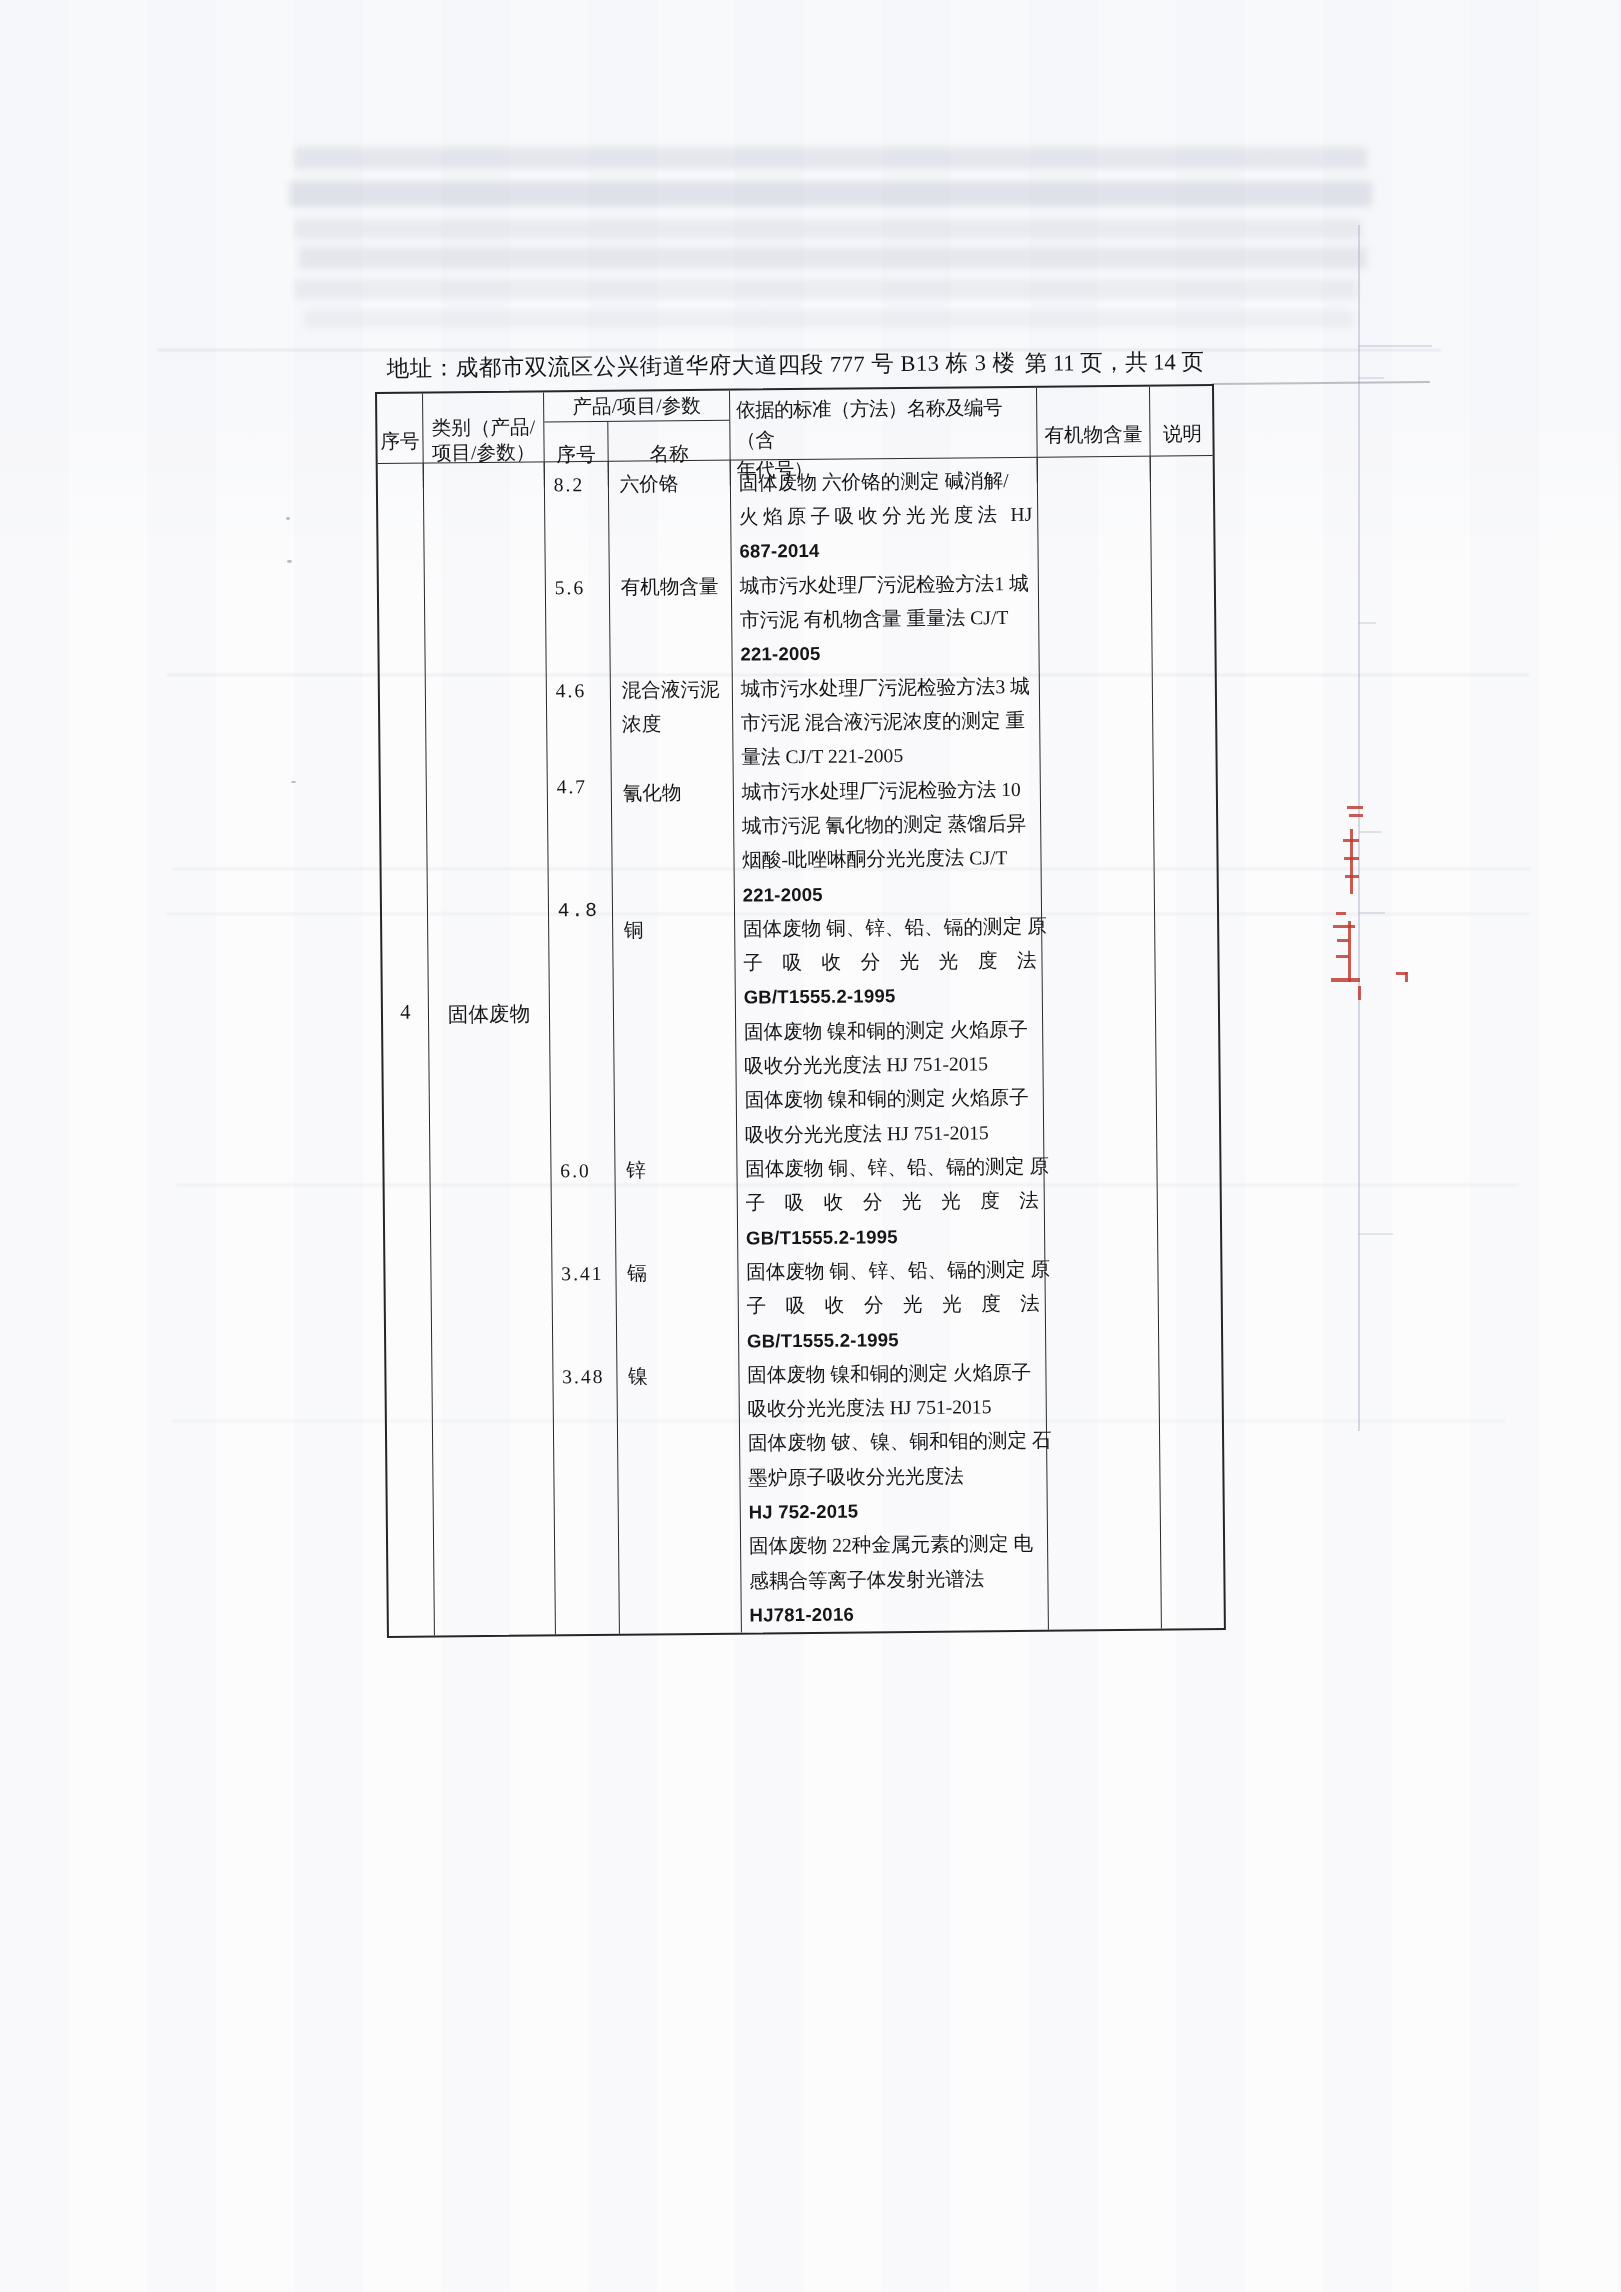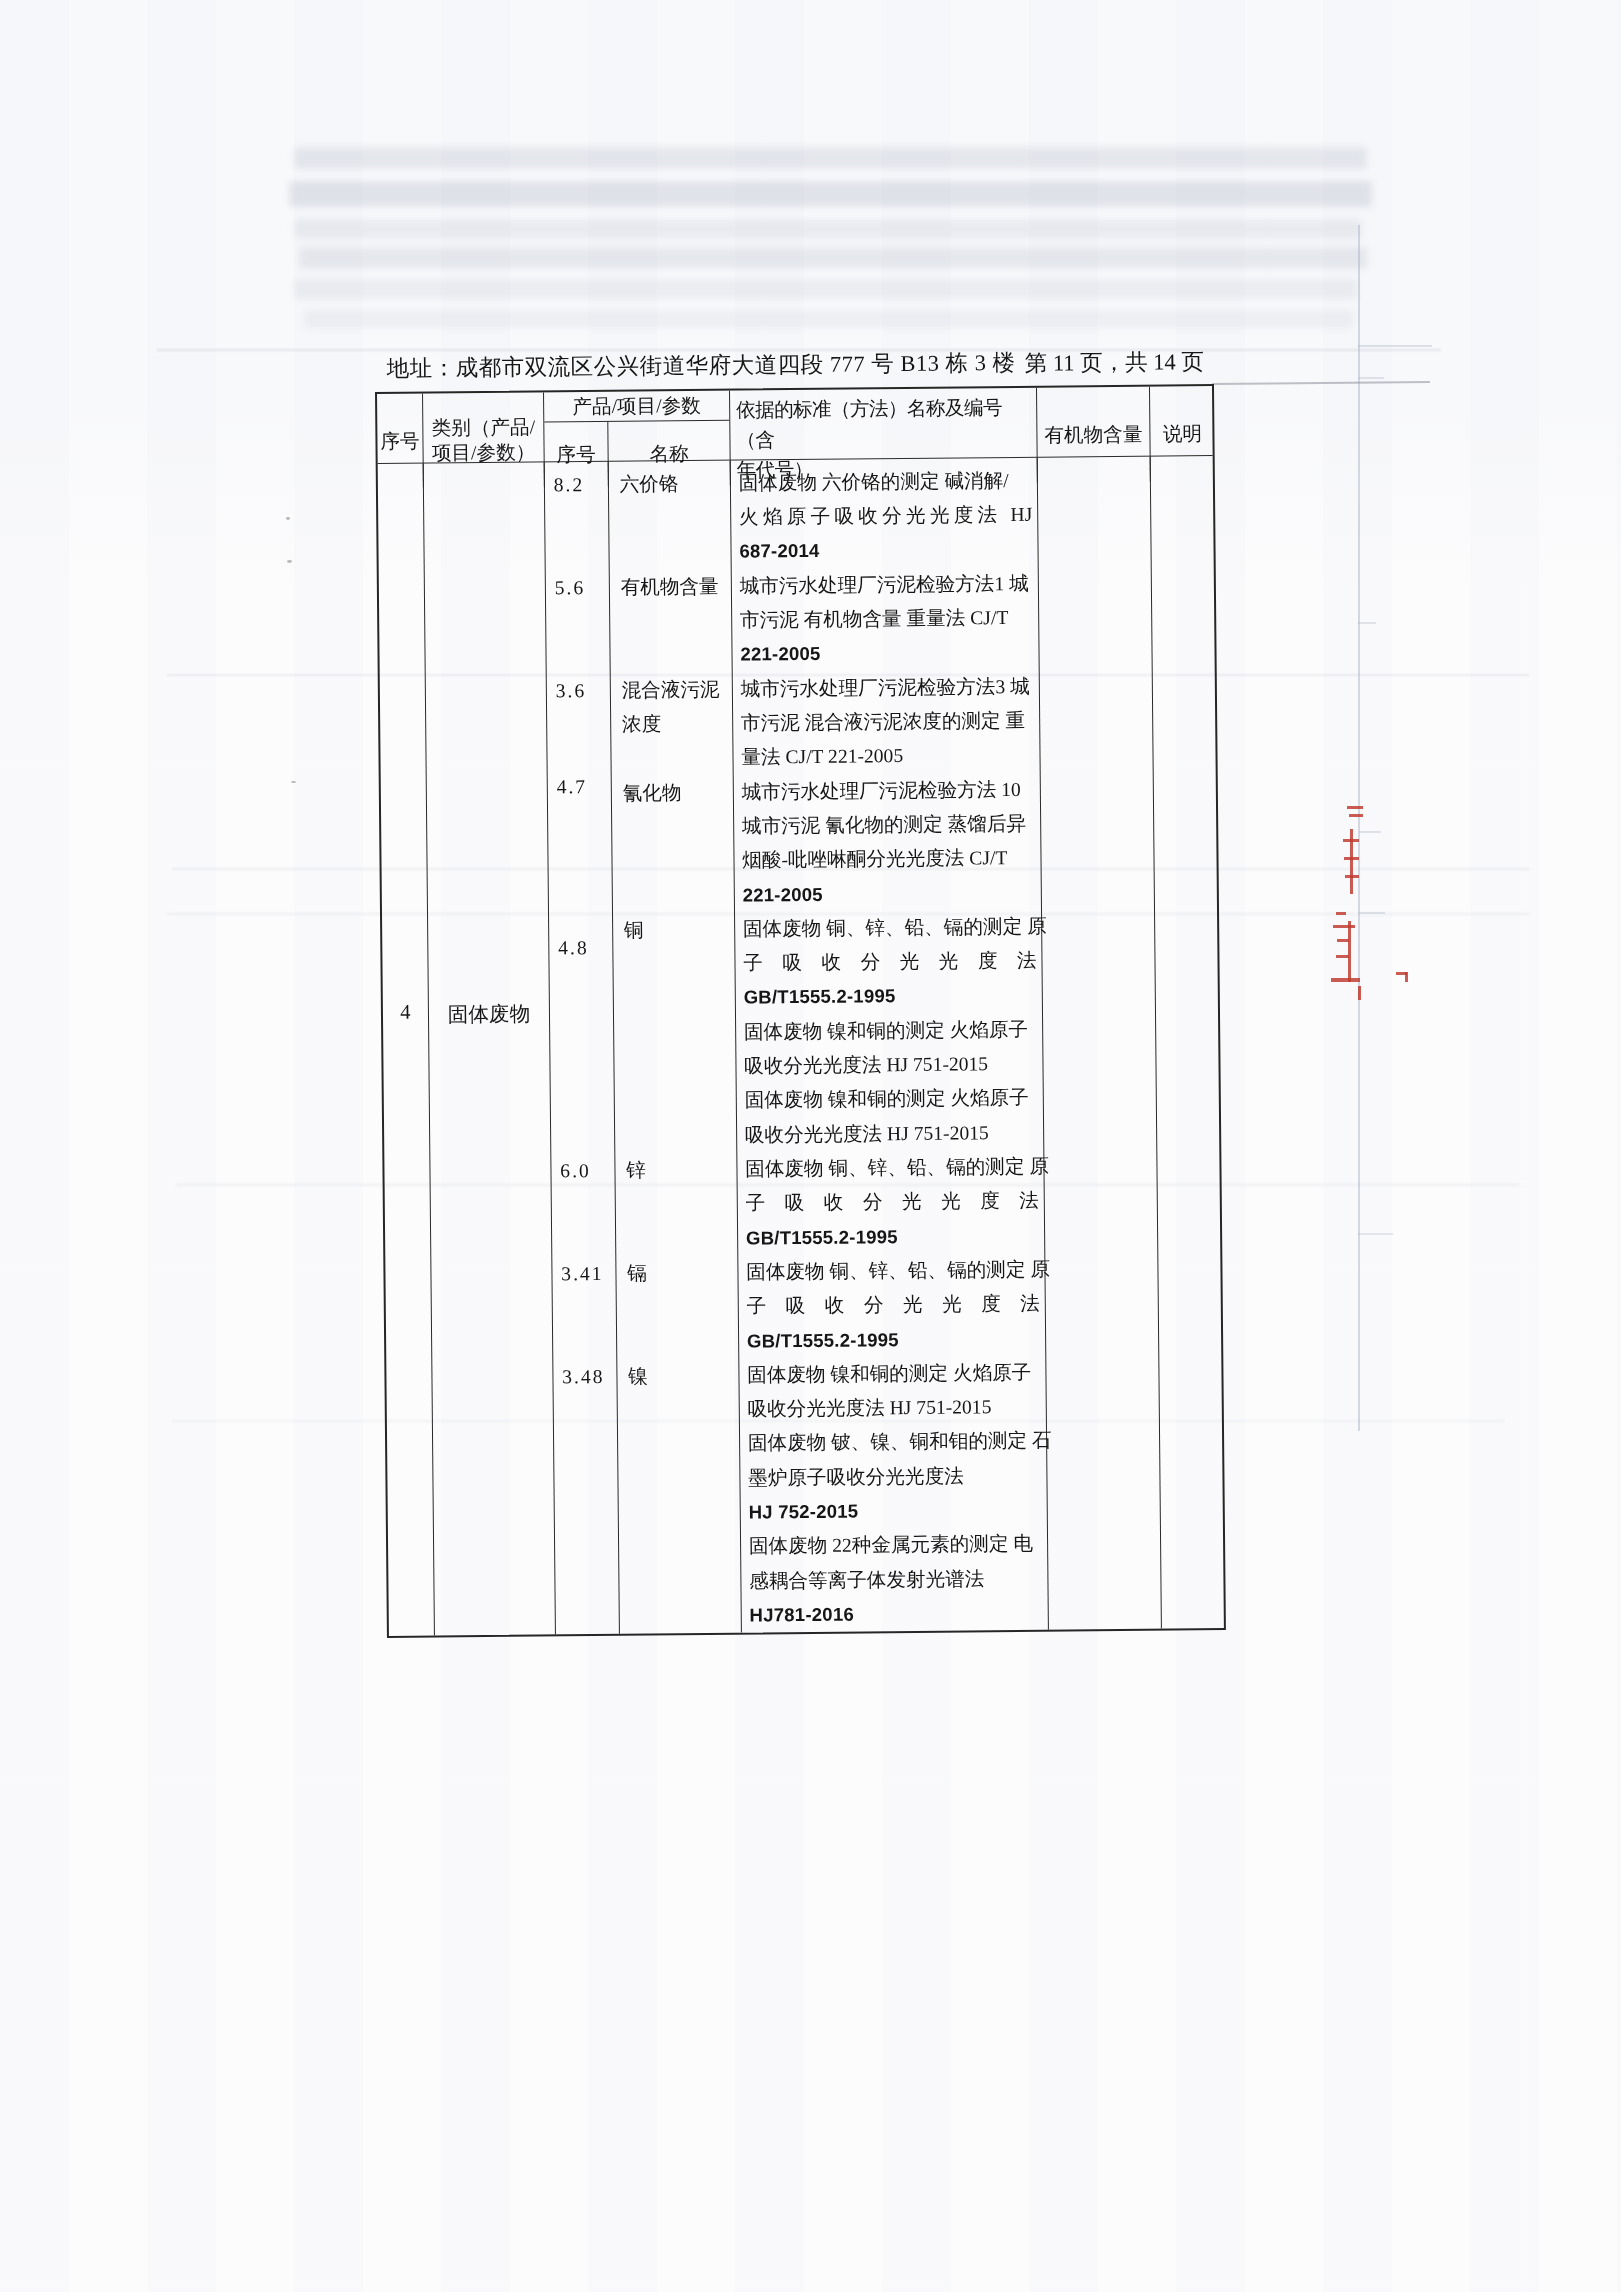--- a/index.html
+++ b/index.html
@@ -159,23 +159,23 @@
     <div class="grid7 bodyrow">
       <div class="cell">
         <div class="cat-seq">4</div>
       </div>
       <div class="cell">
         <div class="cat-name">固体废物</div>
       </div>
       <div class="cell" id="subseq-cell">
           <div class="subno" style="top: 5.9px;">8.2</div>
           <div class="subno" style="top: 109px;">5.6</div>
-          <div class="subno" style="top: 212px;">3.6</div>
+          <div class="subno" style="top: 212px;">4.6</div>
           <div class="subno" style="top: 308px;">4.7</div>
-          <div class="subno" style="top: 469px;">4.8</div>
+          <div class="subno" style="top: 432px; font-family: Liberation Mono, monospace;">4.8</div>
           <div class="subno" style="top: 692px;">6.0</div>
           <div class="subno" style="top: 795px;">3.41</div>
           <div class="subno" style="top: 898px;">3.48</div>
         </div>
       <div class="cell" id="subname-cell">
           <div class="subname" style="top: 5.9px;">六价铬</div>
           <div class="subname" style="top: 109px;">有机物含量</div>
           <div class="subname" style="top: 212px;">混合液污泥</div>
           <div class="subname" style="top: 246px;">浓度</div>
           <div class="subname" style="top: 315px;">氰化物</div>

